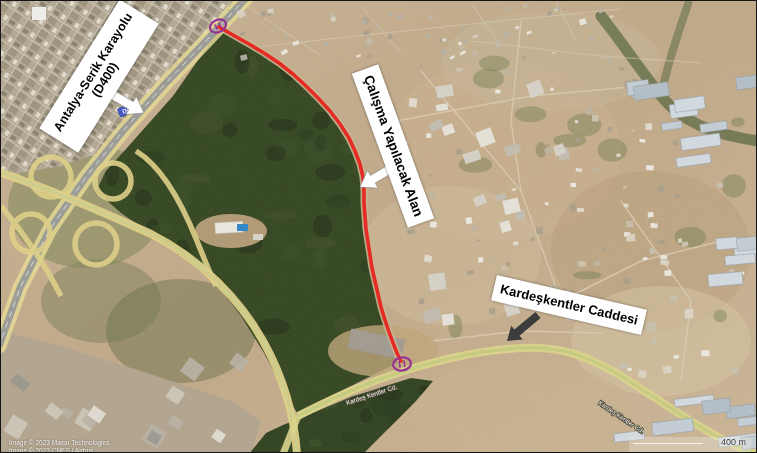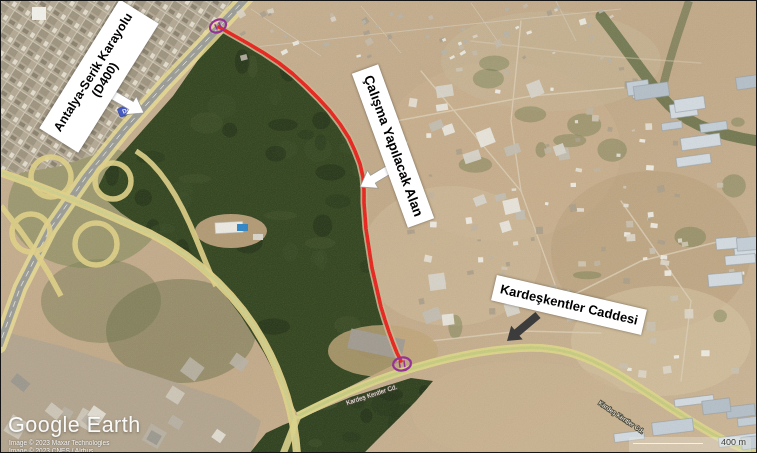--- a/index.html
+++ b/index.html
@@ -509,21 +509,20 @@
   <span>Antalya-Serik Karayolu</span>
   <span>(D400)</span>
 </div>
 <div class="label" id="label-workarea">
   <span>Çalışma Yapılacak Alan</span>
 </div>
 <div class="label" id="label-street">
   <span>Kardeşkentler Caddesi</span>
 </div>
 
-<div id="watermark">Google Earth</div>
 <div class="attr" id="attr1">Image © 2023 Maxar Technologies</div>
 <div class="attr" id="attr2">Image © 2023 CNES / Airbus</div>
 <div id="scalebar">
   <div class="line"></div>
   <span class="txt">400 m</span>
 </div>
 
 </div>
 
 </body></html>

